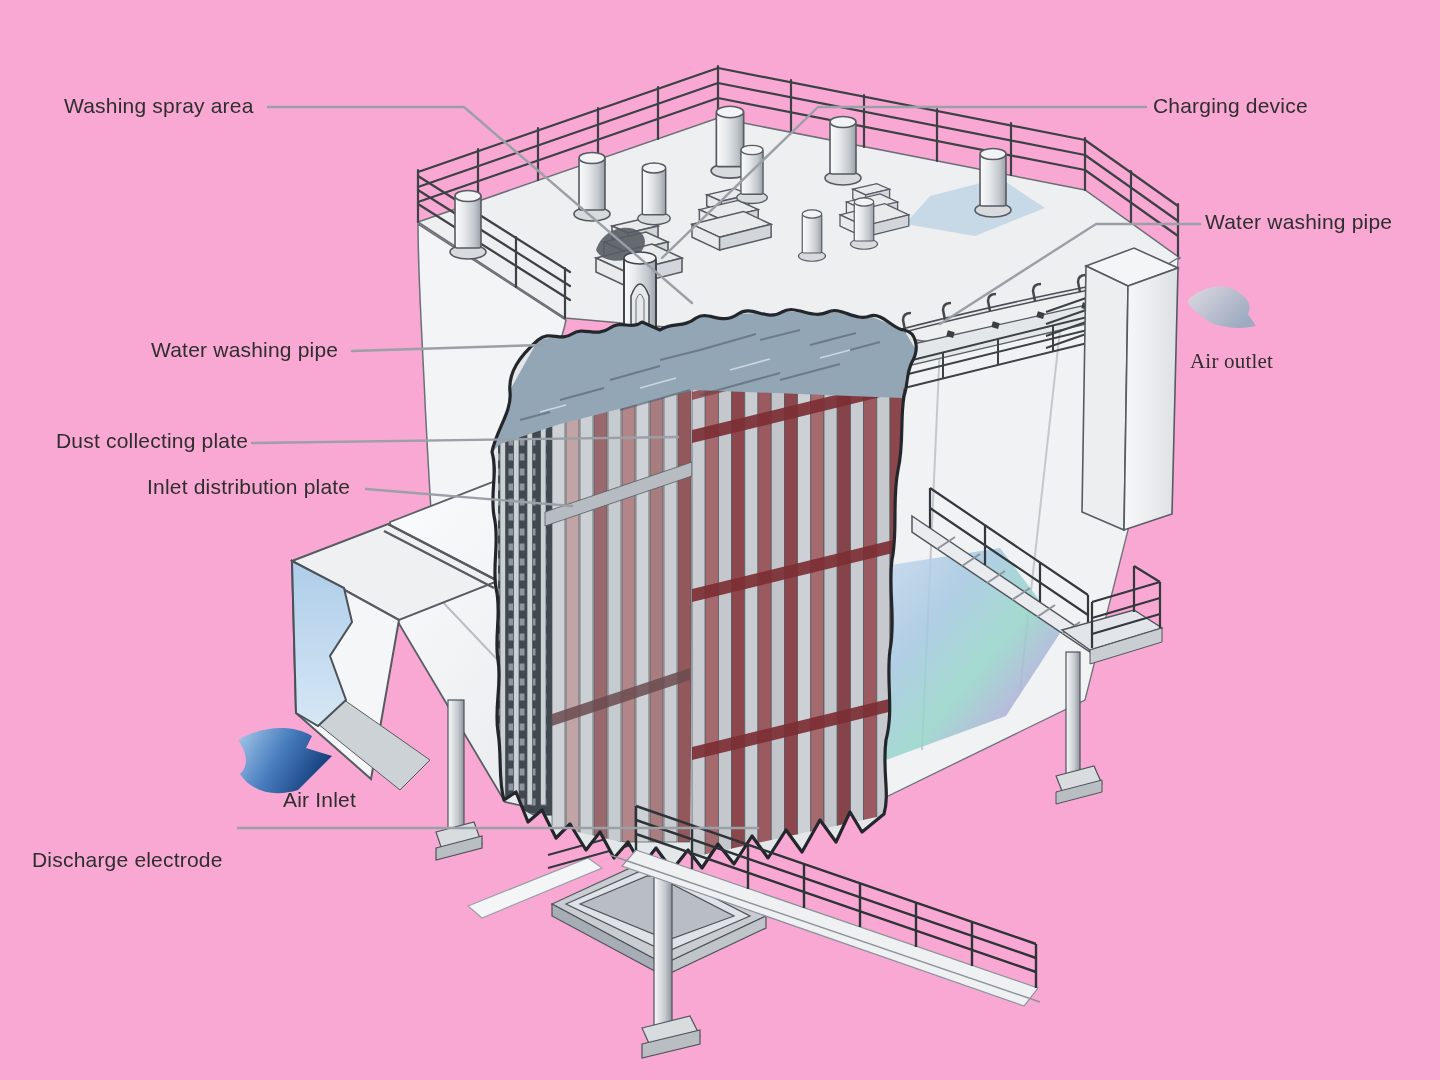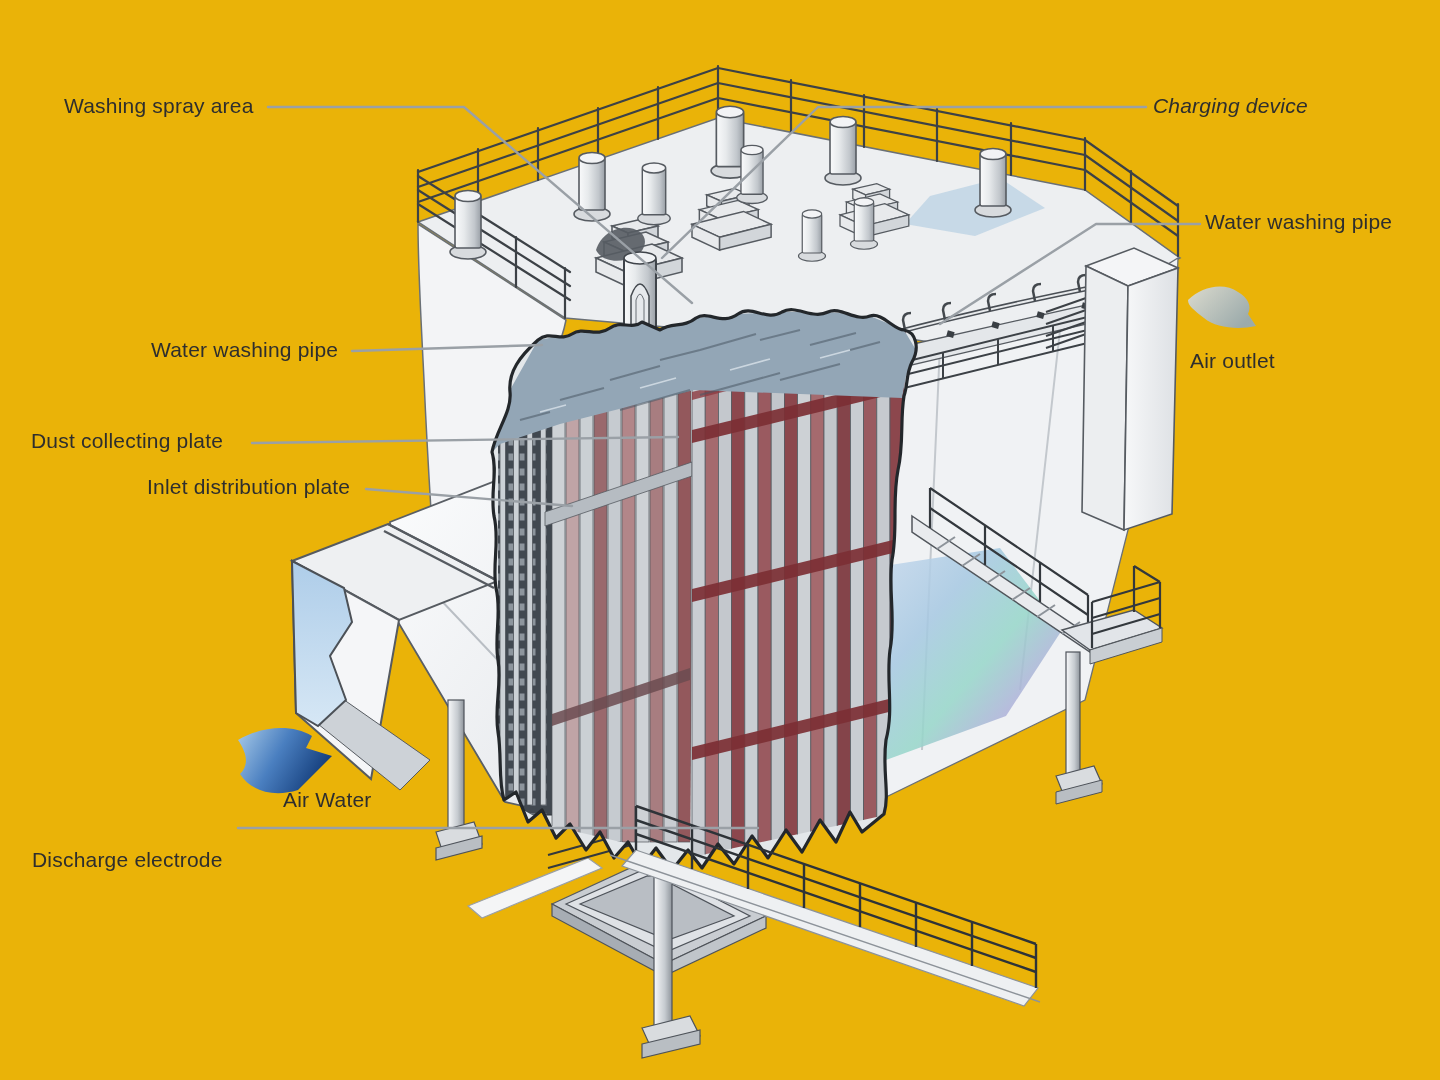--- a/index.html
+++ b/index.html
@@ -1,28 +1,28 @@
 <!DOCTYPE html>
 <html style="--label_text: #2e2e2e; --leader: #9aa0a6; --outline: #23272b; --steel_light: #f1f2f4; --steel_mid: #c9cdd2; --plate_red: #8c474d; --plate_red_dark: #7c2f34; --plate_gray: #c9cdd2; --grid_dark: #414850; --spray_top: #93a6b6; --glass_blue: #aecde9; --arrow_blue_dark: #16407e; --arrow_blue_soft: #93aabd;"><head>
 <meta charset="utf-8">
 <style>
   html,body{margin:0;padding:0;background:#ffffff;}
-  .stage{position:relative;width:1440px;height:1080px;background:#eab308;overflow:hidden;
+  .stage{position:relative;width:1440px;height:1080px;background:#f9a8d4;overflow:hidden;
          font-family:"Liberation Sans", sans-serif;}
   .stage svg{position:absolute;left:0;top:0;}
   .callout{position:absolute;font-size:21px;color:var(--label_text,#2e2e2e);
            white-space:nowrap;letter-spacing:.2px;}
   .leader{fill:none;stroke:var(--leader,#9aa0a6);stroke-width:2.4px;stroke-linejoin:round;stroke-linecap:round;}
   
   .lbl-washing-spray{left:64px;top:94px;}
-  .lbl-charging{left:1153px;top:94px;font-style:italic;}
+  .lbl-charging{left:1153px;top:94px;}
   .lbl-water-right{left:1205px;top:210px;}
-  .lbl-air-outlet{left:1190px;top:349px;}
+  .lbl-air-outlet{left:1190px;top:349px;font-family:Liberation Serif, serif;}
   .lbl-water-left{left:151px;top:338px;}
-  .lbl-dust{left:31px;top:429px;text-align:right;}
+  .lbl-dust{left:56px;top:429px;text-align:right;}
   .lbl-inlet-dist{left:147px;top:475px;text-align:right;}
   .lbl-air-inlet{left:283px;top:788px;}
   .lbl-discharge{left:32px;top:848px;}
 </style>
 </head>
 <body>
 
 <div class="stage">
 <svg width="1440" height="1080" viewBox="0 0 1440 1080">
   <defs>
@@ -361,15 +361,15 @@
   </g>
 </svg>
 
 <div class="callout lbl-washing-spray">Washing spray area</div>
 <div class="callout lbl-charging">Charging device</div>
 <div class="callout lbl-water-right">Water washing pipe</div>
 <div class="callout lbl-air-outlet">Air outlet</div>
 <div class="callout lbl-water-left">Water washing pipe</div>
 <div class="callout lbl-dust">Dust collecting plate</div>
 <div class="callout lbl-inlet-dist">Inlet distribution plate</div>
-<div class="callout lbl-air-inlet">Air Water</div>
+<div class="callout lbl-air-inlet">Air Inlet</div>
 <div class="callout lbl-discharge">Discharge electrode</div>
 </div>
 
 </body></html>

